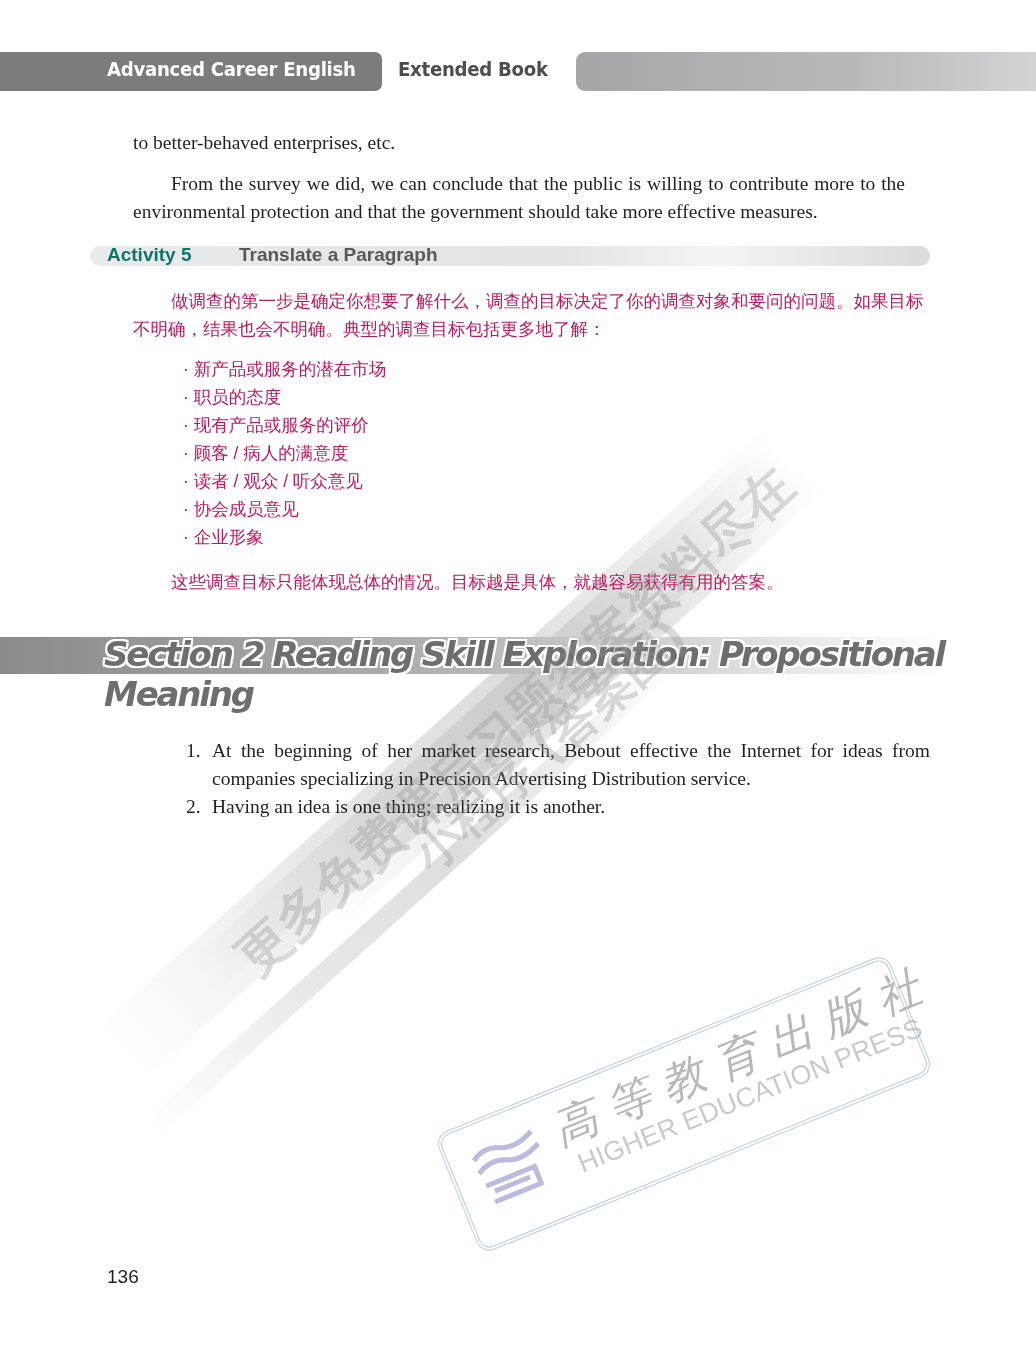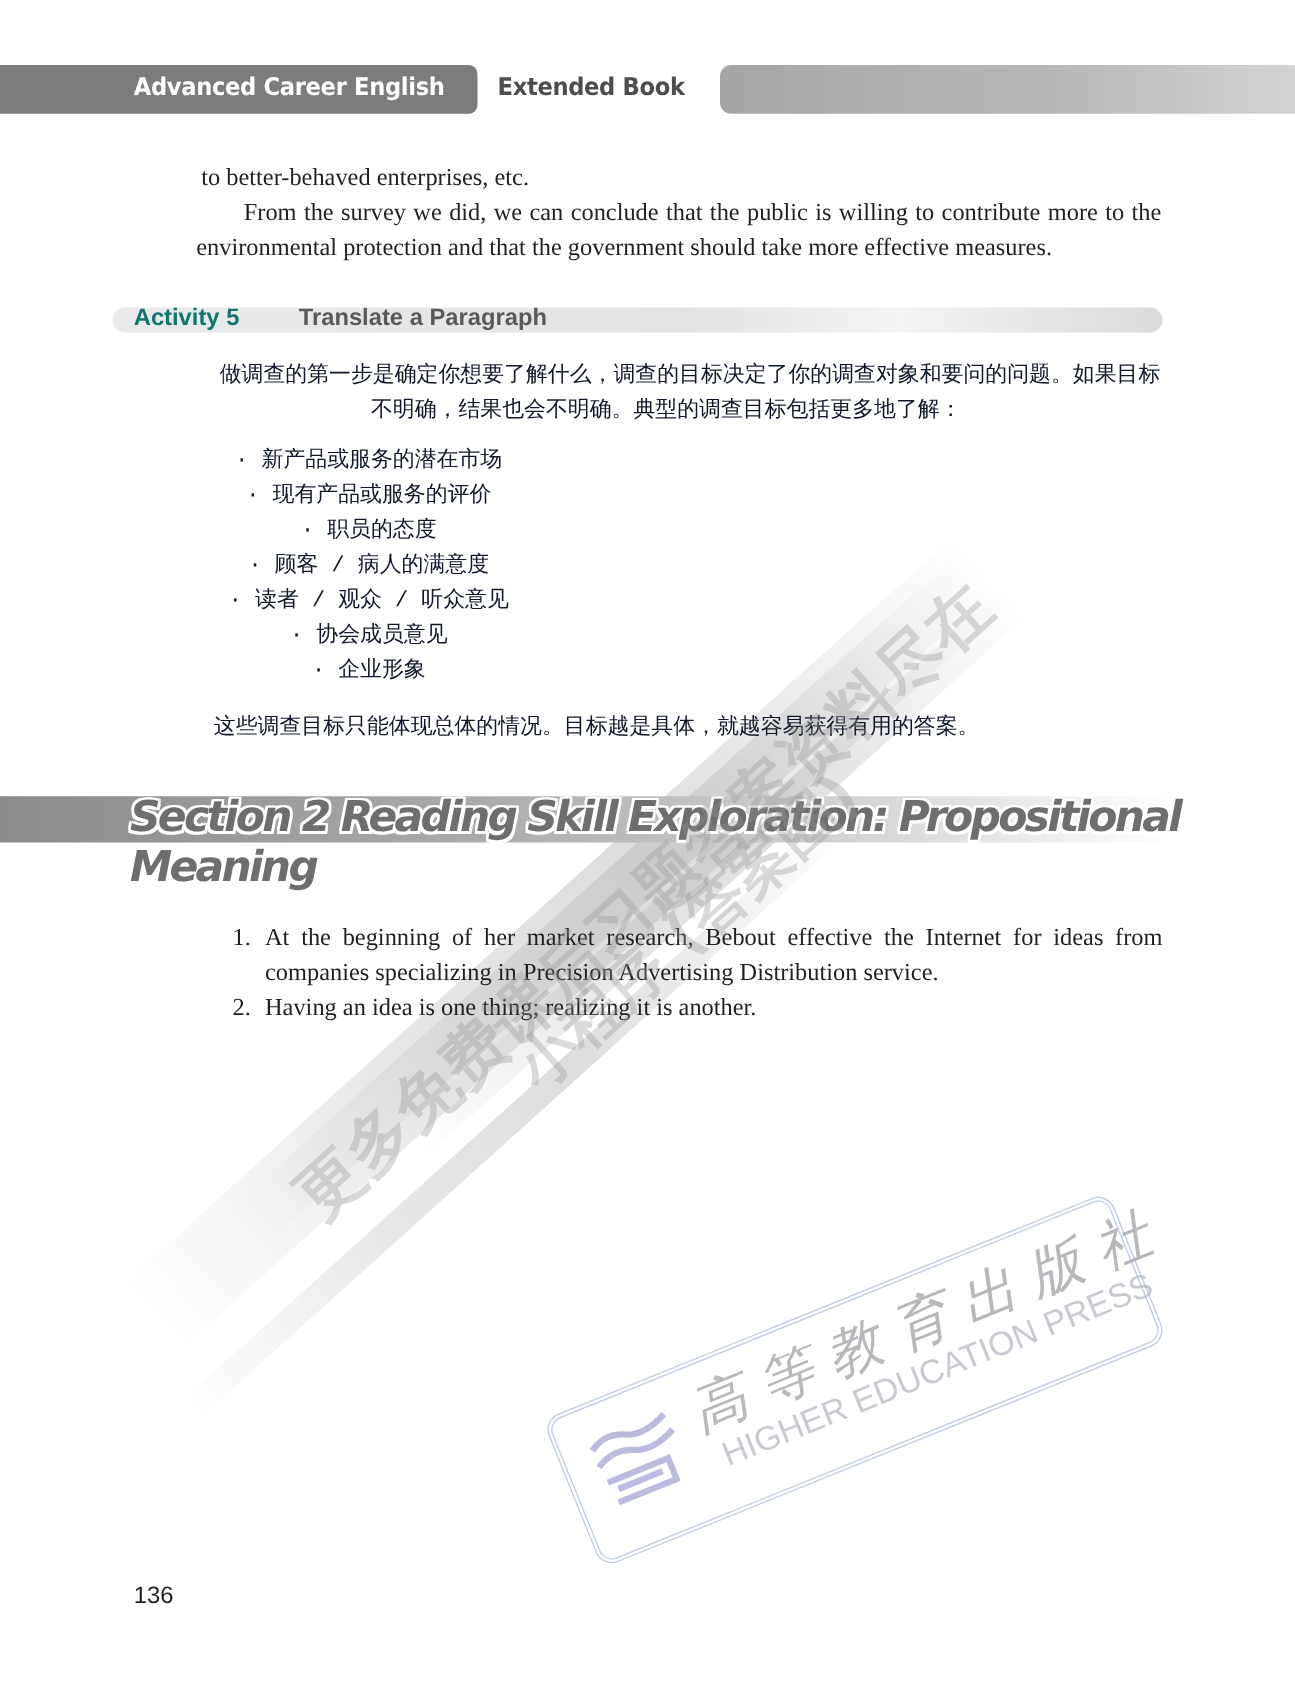--- a/index.html
+++ b/index.html
@@ -26,40 +26,40 @@
       font-size: 19.5px; color: #4d4d4f; letter-spacing: -0.3px;
       transform: scaleX(0.93); transform-origin: left center;
     }
     .hdr-right {
       position: absolute; left: 576px; top: 52px; width: 470px; height: 39px;
       background: linear-gradient(to right, #a5a6a8 0%, #b8b9bb 60%, #d4d5d6 100%);
       border-radius: 9px 0 0 9px;
     }
     
     .p { position: absolute; left: 133px; font-size: 19.5px; line-height: 28px; }
-    .p1 { top: 129px; margin-left: 28px; }
-    .p2 { top: 157px; width: 772px; text-indent: 38px; text-align: justify; margin-left: 24px; }
+    .p1 { top: 129px; }
+    .p2 { top: 170px; width: 772px; text-indent: 38px; text-align: justify; }
     
     .act-bar {
       position: absolute; left: 90px; top: 246px; width: 840px; height: 20px;
       background: linear-gradient(to right, #e9eaeb 0%, #e2e3e4 55%, #f4f4f5 75%, #d9dadb 100%);
       border-radius: 10px;
     }
     .act-label {
       position: absolute; left: 107px; top: 244px;
       font-family: "Liberation Sans", sans-serif; font-weight: bold;
       font-size: 19px; color: #0f766e;
     }
     .act-title {
       position: absolute; left: 239px; top: 244px;
       font-family: "Liberation Sans", sans-serif; font-weight: bold;
       font-size: 19px; color: #58595b;
     }
     
-    .cn { position: absolute; font-family: Liberation Mono, monospace; font-size: 17.5px; line-height: 28px; color: #0f172a; text-align: center; }
+    .cn { position: absolute; font-family: Liberation Sans, sans-serif; font-size: 17.5px; line-height: 28px; color: #be185d; }
     .cn-p1 { left: 133px; top: 287px; width: 800px; text-indent: 38px; }
     .cn-list { left: 171px; top: 343px; margin: 12px; padding: 0; list-style: none; }
     .cn-list li { height: 28px; }
     .cn-last { left: 171px; top: 568px; }
     
     .sec-bar {
       position: absolute; left: 0; top: 637px; width: 940px; height: 37px;
       background: linear-gradient(to right, #8a8b8d 0%, #a9aaac 40%, #d6d7d8 75%, #ffffff 100%);
     }
     .sec-title {
@@ -127,22 +127,22 @@
 <div class="p p1">to better-behaved enterprises, etc.</div>
 <div class="p p2">From the survey we did, we can conclude that the public is willing to contribute more to the environmental protection and that the government should take more effective measures.</div>
 
 <div class="act-bar"></div>
 <div class="act-label">Activity 5</div>
 <div class="act-title">Translate a Paragraph</div>
 
 <div class="cn cn-p1">做调查的第一步是确定你想要了解什么，调查的目标决定了你的调查对象和要问的问题。如果目标不明确，结果也会不明确。典型的调查目标包括更多地了解：</div>
 <ul class="cn cn-list">
   <li>· 新产品或服务的潜在市场</li>
+  <li>· 职员的态度</li>
   <li>· 现有产品或服务的评价</li>
-  <li>· 职员的态度</li>
   <li>· 顾客 / 病人的满意度</li>
   <li>· 读者 / 观众 / 听众意见</li>
   <li>· 协会成员意见</li>
   <li>· 企业形象</li>
 </ul>
 <div class="cn cn-last">这些调查目标只能体现总体的情况。目标越是具体，就越容易获得有用的答案。</div>
 
 <div class="sec-bar"></div>
 <div class="sec-title">Section 2  Reading Skill Exploration: Propositional Meaning</div>
 

